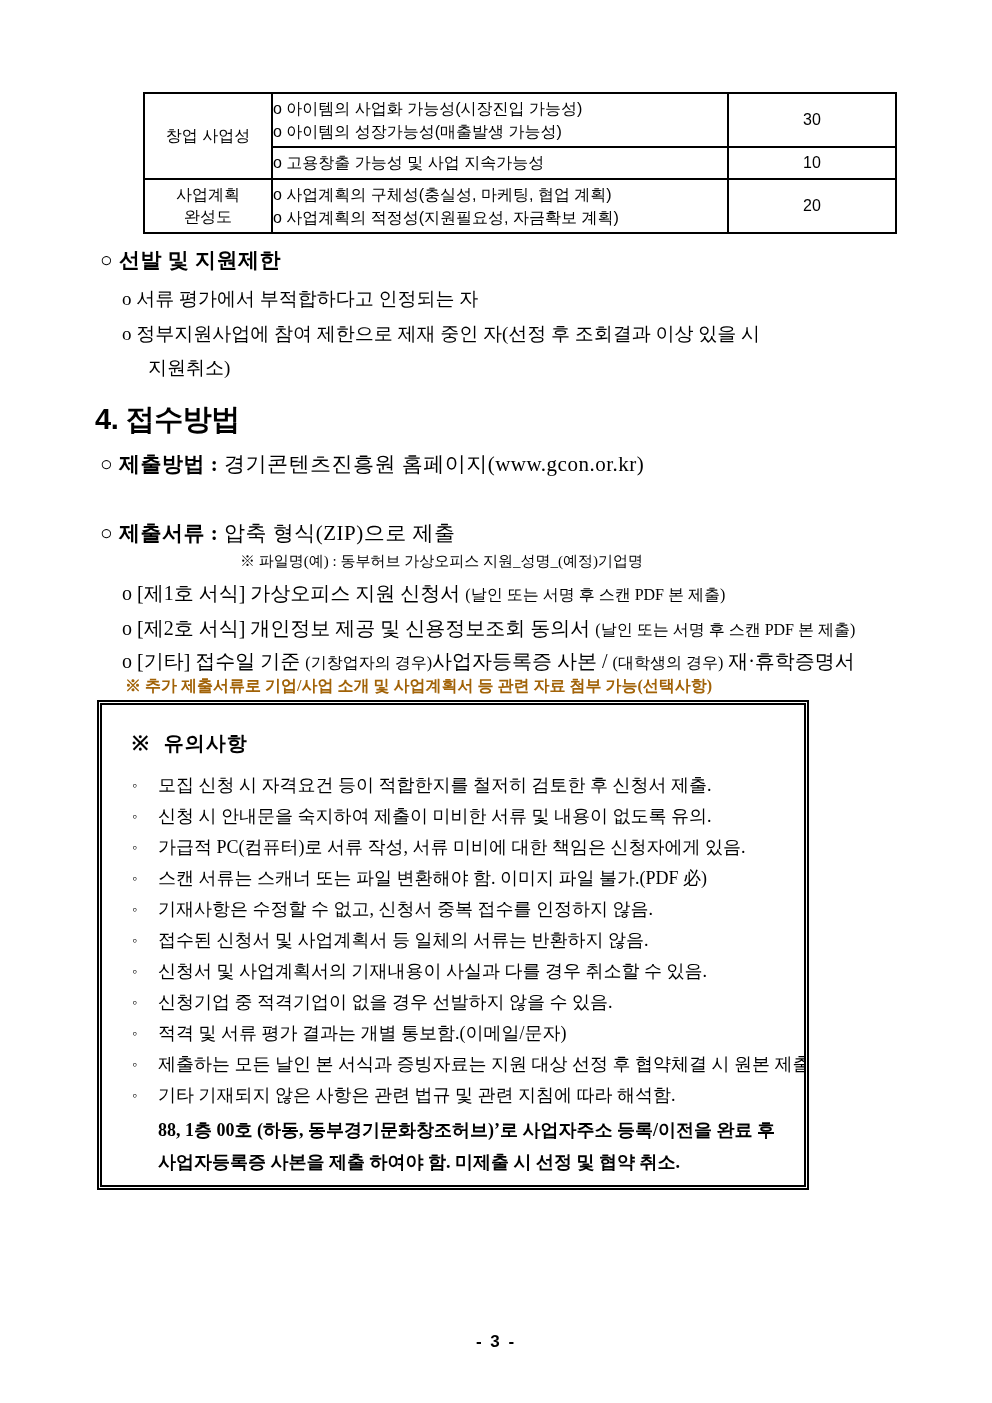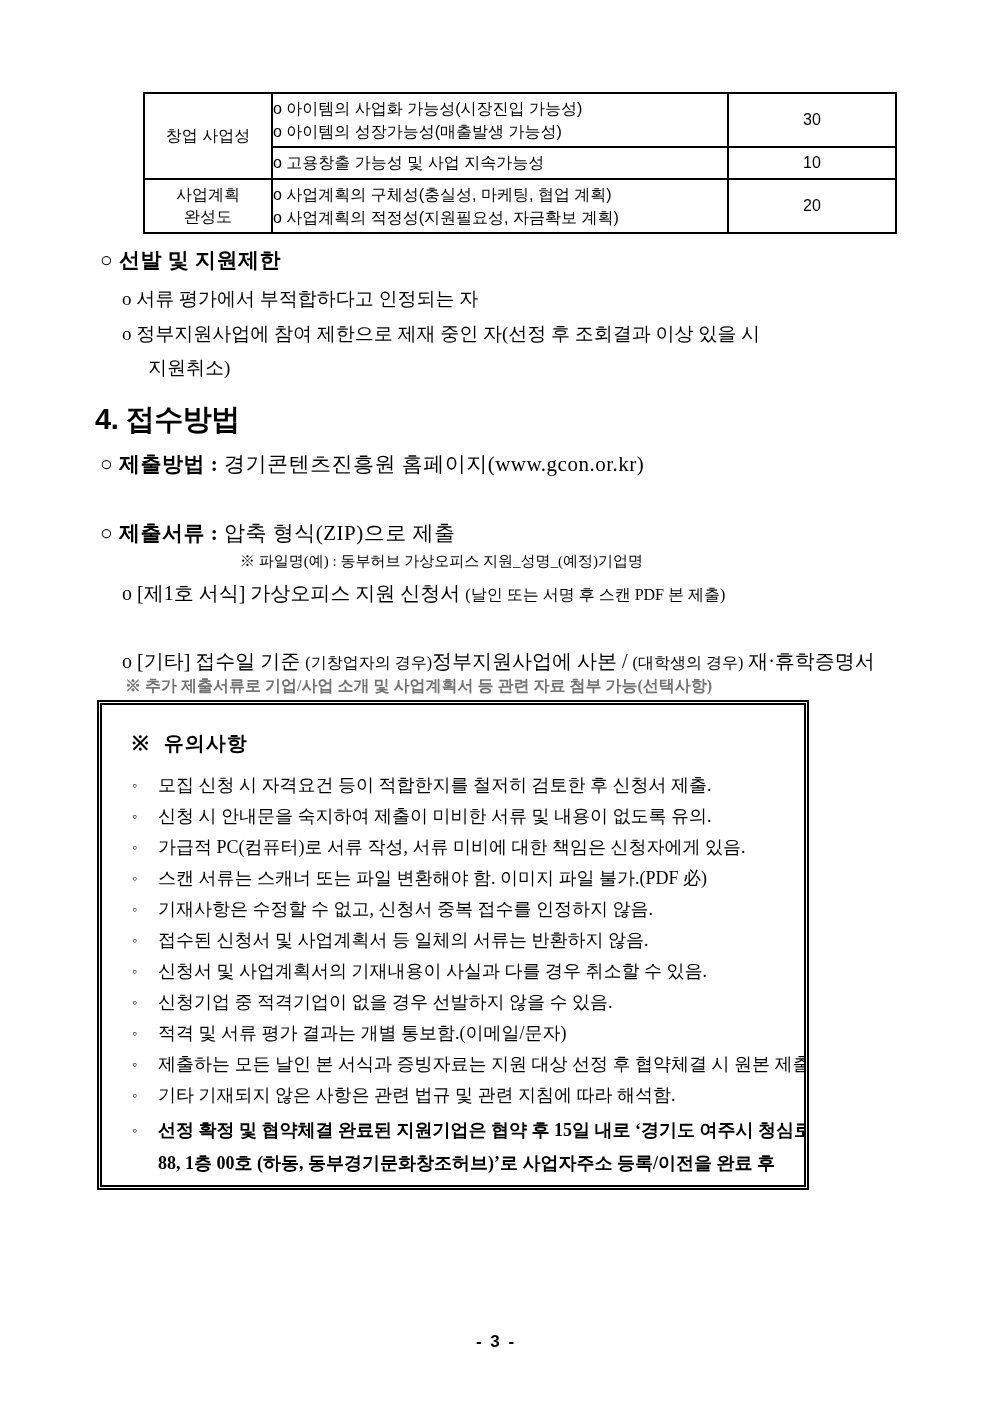--- a/index.html
+++ b/index.html
@@ -109,46 +109,46 @@
   </div>
 
   <div class="h-ring line" style="top:519px; font-size:21px;">
     <span>○ 제출서류 : </span><span class="val">압축 형식(ZIP)으로 제출</span>
   </div>
   <div class="small-note" style="top:552px;">※ 파일명(예) : 동부허브 가상오피스 지원_성명_(예정)기업명</div>
 
   <div class="doc-line" style="top:580px;">
     <span>o [제1호 서식] 가상오피스 지원 신청서 </span><span class="paren">(날인 또는 서명 후 스캔 PDF 본 제출)</span>
   </div>
+  <div class="doc-line" style="top:615px;">
+    <span>o [제2호 서식] 개인정보 제공 및 신용정보조회 동의서 </span><span class="paren">(날인 또는 서명 후 스캔 PDF 본 제출)</span>
+  </div>
   <div class="doc-line" style="top:648px;">
-    <span>o [기타] 접수일 기준 </span><span class="paren">(기창업자의 경우)</span><span>정부지원사업에 사본 / </span><span class="paren">(대학생의 경우)</span><span> 재·휴학증명서</span>
+    <span>o [기타] 접수일 기준 </span><span class="paren">(기창업자의 경우)</span><span>사업자등록증 사본 / </span><span class="paren">(대학생의 경우)</span><span> 재·휴학증명서</span>
   </div>
 
-  <div class="blue-note" style="top:676px; color:#737373;">※ 추가 제출서류로 기업/사업 소개 및 사업계획서 등 관련 자료 첨부 가능(선택사항)</div>
+  <div class="blue-note" style="top:676px; color:#a16207;">※ 추가 제출서류로 기업/사업 소개 및 사업계획서 등 관련 자료 첨부 가능(선택사항)</div>
 
   <div class="notice-box">
     <div class="notice-title">
       <span class="star">※</span><span>유의사항</span>
     </div>
 
     <div class="n-item"><span class="nb">◦</span><span>모집 신청 시 자격요건 등이 적합한지를 철저히 검토한 후 신청서 제출.</span></div>
     <div class="n-item"><span class="nb">◦</span><span>신청 시 안내문을 숙지하여 제출이 미비한 서류 및 내용이 없도록 유의.</span></div>
     <div class="n-item"><span class="nb">◦</span><span>가급적 PC(컴퓨터)로 서류 작성, 서류 미비에 대한 책임은 신청자에게 있음.</span></div>
     <div class="n-item"><span class="nb">◦</span><span>스캔 서류는 스캐너 또는 파일 변환해야 함. 이미지 파일 불가.(PDF 必)</span></div>
     <div class="n-item"><span class="nb">◦</span><span>기재사항은 수정할 수 없고, 신청서 중복 접수를 인정하지 않음.</span></div>
     <div class="n-item"><span class="nb">◦</span><span>접수된 신청서 및 사업계획서 등 일체의 서류는 반환하지 않음.</span></div>
     <div class="n-item"><span class="nb">◦</span><span>신청서 및 사업계획서의 기재내용이 사실과 다를 경우 취소할 수 있음.</span></div>
     <div class="n-item"><span class="nb">◦</span><span>신청기업 중 적격기업이 없을 경우 선발하지 않을 수 있음.</span></div>
     <div class="n-item"><span class="nb">◦</span><span>적격 및 서류 평가 결과는 개별 통보함.(이메일/문자)</span></div>
     <div class="n-item"><span class="nb">◦</span><span>제출하는 모든 날인 본 서식과 증빙자료는 지원 대상 선정 후 협약체결 시 원본 제출.</span></div>
     <div class="n-item"><span class="nb">◦</span><span>기타 기재되지 않은 사항은 관련 법규 및 관련 지침에 따라 해석함.</span></div>
 
-    <div class="n-item bold" style="margin-top:4px;">
-      <span class="nb">◦</span><span>선정 확정 및 협약체결 완료된 지원기업은 협약 후 15일 내로 ‘경기도 여주시 청심로</span>
-    </div>
     <div class="n-item bold n-cont">
       <span>88, 1층 00호 (하동, 동부경기문화창조허브)’로 사업자주소 등록/이전을 완료 후</span>
     </div>
     <div class="n-item bold n-cont">
       <span>사업자등록증 사본을 제출 하여야 함. 미제출 시 선정 및 협약 취소.</span>
     </div>
   </div>
 
   <div class="footer">- 3 -</div>
 

